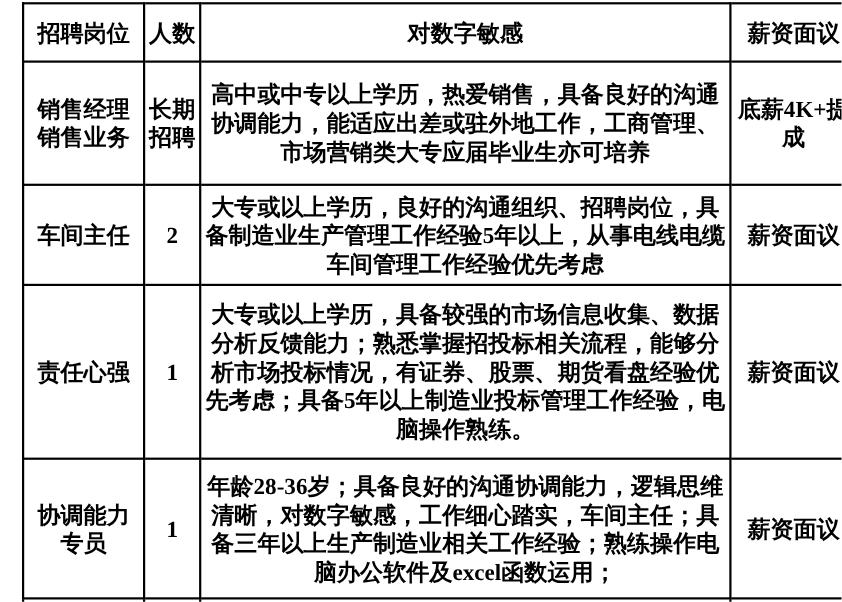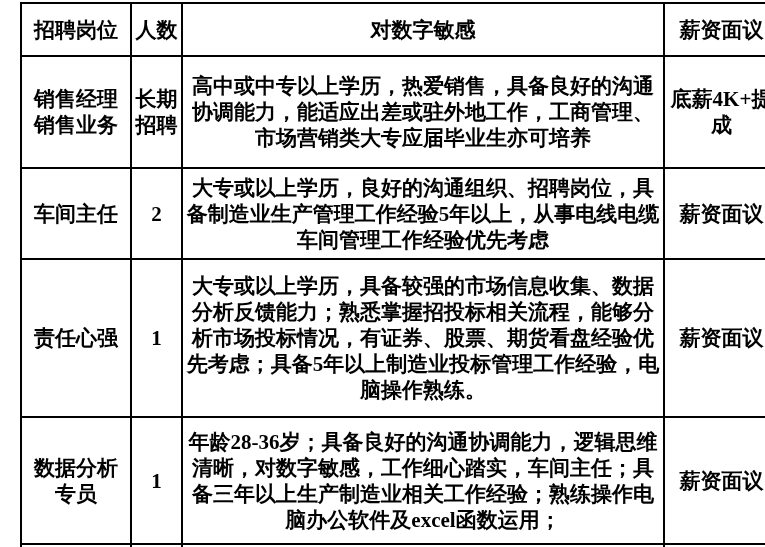--- a/index.html
+++ b/index.html
@@ -85,21 +85,21 @@
       <td class="req">大专或以上学历，良好的沟通组织、招聘岗位，具备制造业生产管理工作经验5年以上，从事电线电缆车间管理工作经验优先考虑</td>
       <td>薪资面议</td>
     </tr>
     <tr class="row-2">
       <td>责任心强</td>
       <td>1</td>
       <td class="req">大专或以上学历，具备较强的市场信息收集、数据分析反馈能力；熟悉掌握招投标相关流程，能够分析市场投标情况，有证券、股票、期货看盘经验优先考虑；具备5年以上制造业投标管理工作经验，电脑操作熟练。</td>
       <td>薪资面议</td>
     </tr>
     <tr class="row-3">
-      <td>数据分析
+      <td>协调能力
 专员</td>
       <td>1</td>
       <td class="req">年龄28-36岁；具备良好的沟通协调能力，逻辑思维清晰，对数字敏感，工作细心踏实，车间主任；具备三年以上生产制造业相关工作经验；熟练操作电脑办公软件及excel函数运用；</td>
       <td>薪资面议</td>
     </tr>
     <tr class="stub">
       <td></td>
       <td></td>
       <td></td>
       <td></td>

